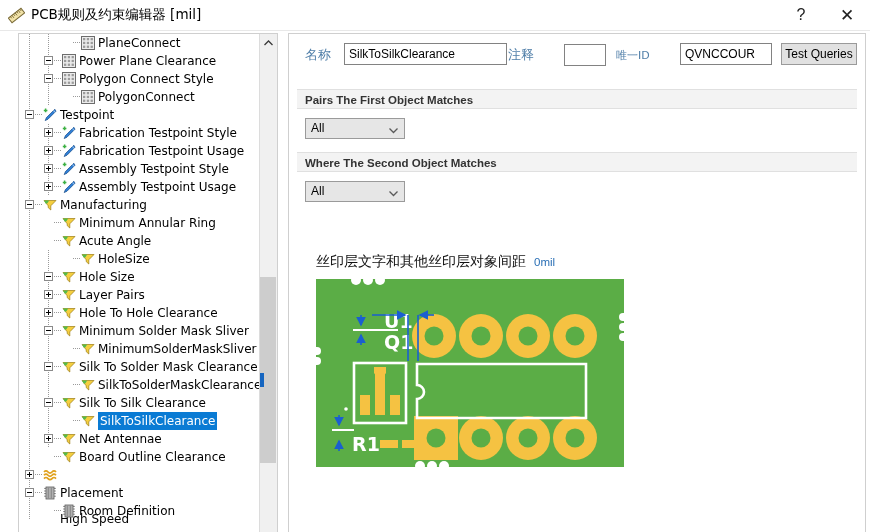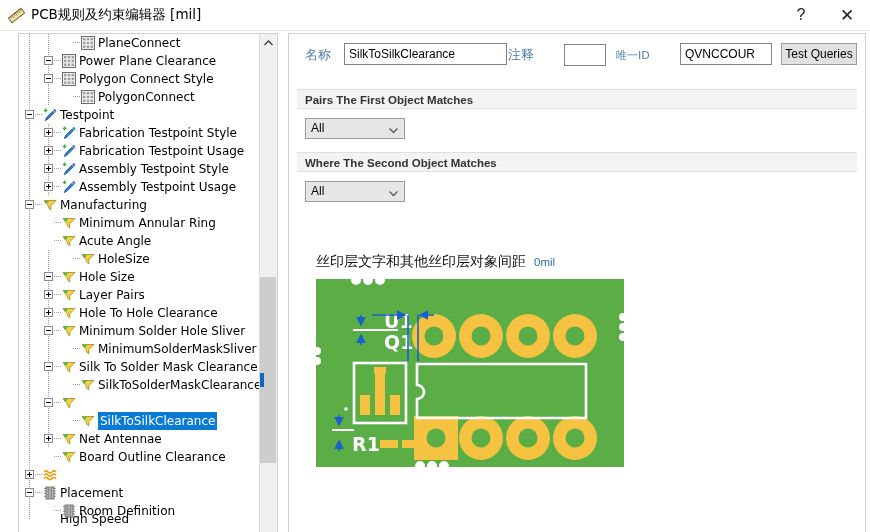--- a/index.html
+++ b/index.html
@@ -441,21 +441,21 @@
           <span class="vdot" style="left: 10px;"></span>
           <span class="vdot" style="left: 29px;"></span>
           <span class="exp" style="left: 25px;"></span>
           <span class="dotline" style="left: 35px; width: 7px;"></span>
           <span class="ico" style="left: 43px;">
             <svg width="14" height="14" viewBox="0 0 14 14">
               <path d="M1 2.5 H13 L7.8 7.8 L7.8 12 L5.2 9.6 L5.2 7.8 Z" fill="#f5cf3f" stroke="#9a7a10" stroke-width="0.7"></path>
               <path d="M1 2.5 H6.2 L4.2 5.6 L2.6 5.6 Z" fill="#55bb4a"></path>
             </svg>
           </span>
-          <span class="lbl" style="position: absolute; left: 60px; top: 0px;">Minimum Solder Hole Sliver</span>
+          <span class="lbl" style="position: absolute; left: 60px; top: 0px;">Minimum Solder Mask Sliver</span>
         </div>
         <div class="row">
           <span class="vdot" style="left: 10px;"></span>
           <span class="vdot" style="left: 29px;"></span>
           <span class="dotline" style="left: 54px; width: 7px;"></span>
           <span class="ico" style="left: 62px;">
             <svg width="14" height="14" viewBox="0 0 14 14">
               <path d="M1 2.5 H13 L7.8 7.8 L7.8 12 L5.2 9.6 L5.2 7.8 Z" fill="#f5cf3f" stroke="#9a7a10" stroke-width="0.7"></path>
               <path d="M1 2.5 H6.2 L4.2 5.6 L2.6 5.6 Z" fill="#55bb4a"></path>
             </svg>
@@ -491,20 +491,21 @@
           <span class="vdot" style="left: 10px;"></span>
           <span class="vdot" style="left: 29px;"></span>
           <span class="exp" style="left: 25px;"></span>
           <span class="dotline" style="left: 35px; width: 7px;"></span>
           <span class="ico" style="left: 43px;">
             <svg width="14" height="14" viewBox="0 0 14 14">
               <path d="M1 2.5 H13 L7.8 7.8 L7.8 12 L5.2 9.6 L5.2 7.8 Z" fill="#f5cf3f" stroke="#9a7a10" stroke-width="0.7"></path>
               <path d="M1 2.5 H6.2 L4.2 5.6 L2.6 5.6 Z" fill="#55bb4a"></path>
             </svg>
           </span>
+          <span class="lbl" style="position: absolute; left: 60px; top: 0px;">Silk To Silk Clearance</span>
         </div>
         <div class="row sel">
           <span class="vdot" style="left: 10px;"></span>
           <span class="vdot" style="left: 29px;"></span>
           <span class="dotline" style="left: 54px; width: 7px;"></span>
           <span class="ico" style="left: 62px;">
             <svg width="14" height="14" viewBox="0 0 14 14">
               <path d="M1 2.5 H13 L7.8 7.8 L7.8 12 L5.2 9.6 L5.2 7.8 Z" fill="#f5cf3f" stroke="#9a7a10" stroke-width="0.7"></path>
               <path d="M1 2.5 H6.2 L4.2 5.6 L2.6 5.6 Z" fill="#55bb4a"></path>
             </svg>

